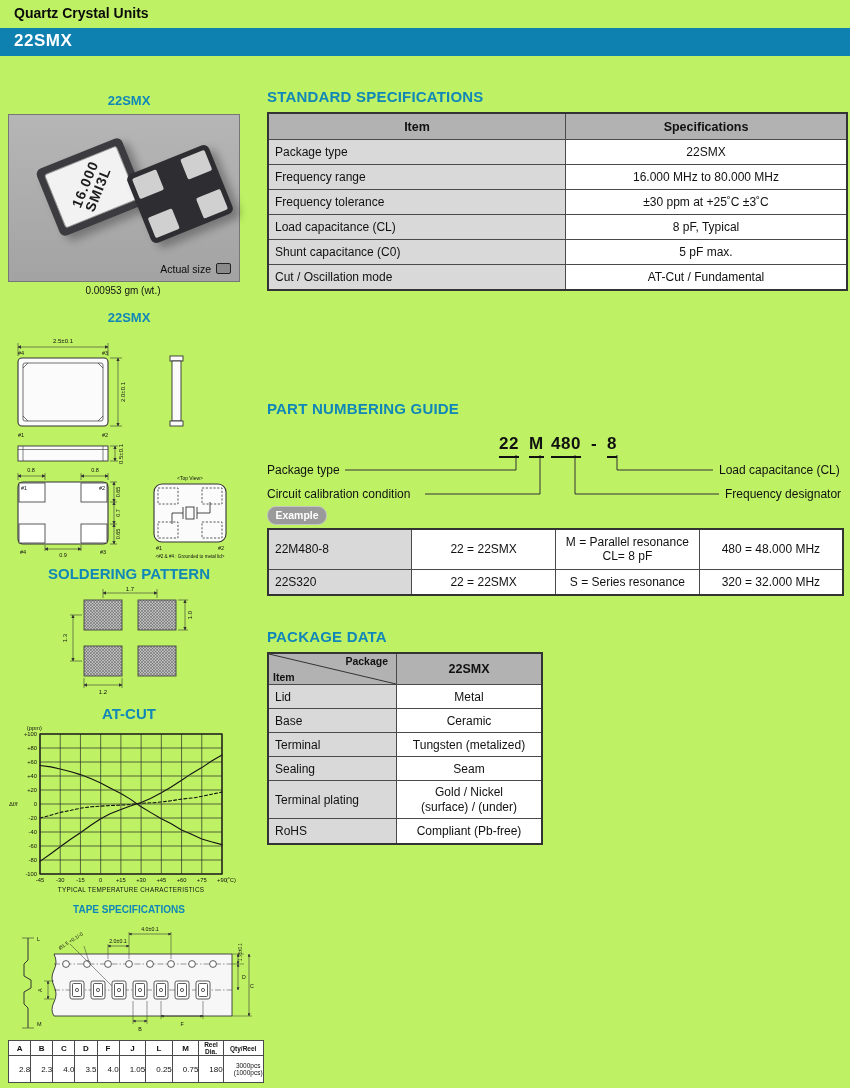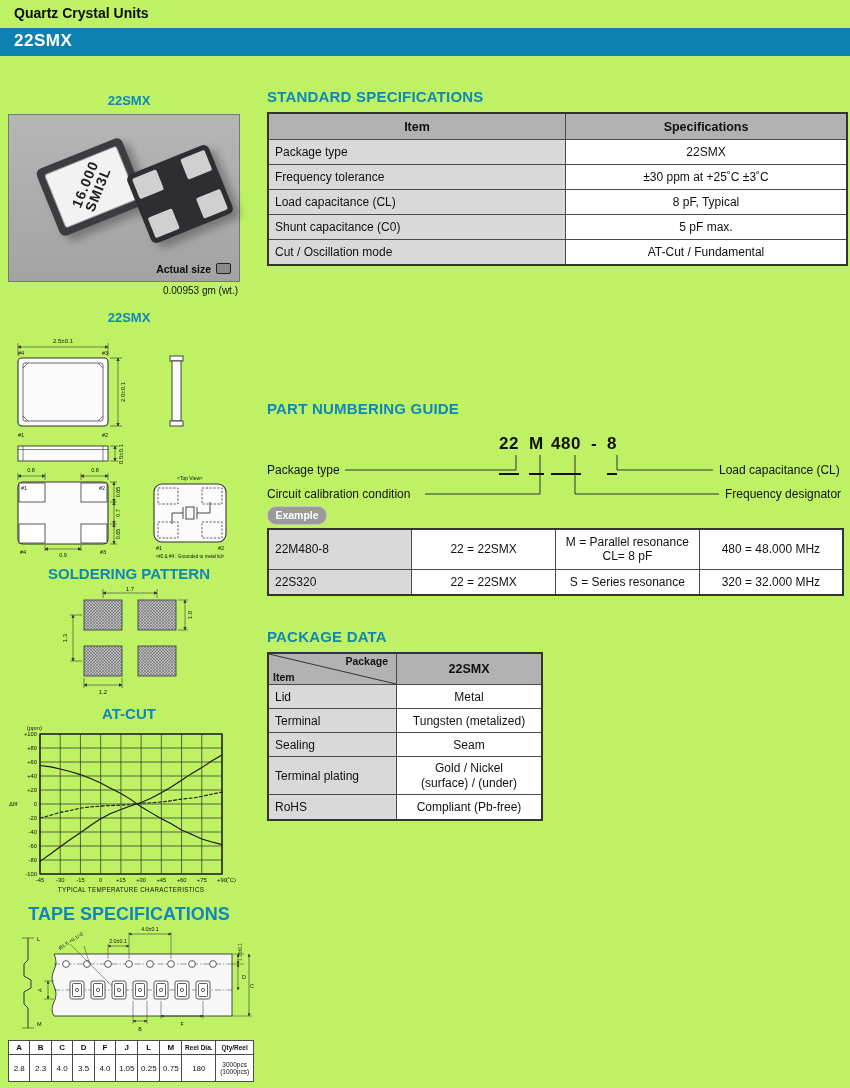--- a/index.html
+++ b/index.html
@@ -11,23 +11,23 @@
   .lh{left:4px;width:250px;text-align:center;}
   .rh{left:267px;font-size:15px;letter-spacing:.2px;}
   
   .photo-box{position:absolute;left:8px;top:114px;width:230px;height:166px;background:linear-gradient(#b6b6b6,#a3a3a3);border:1px solid #777;}
   .chip1{position:absolute;left:36px;top:36px;width:92px;height:72px;background:#3c3c40;border-radius:6px;transform:rotate(-22deg);box-shadow:5px 7px 9px rgba(0,0,0,.30);}
   .chip1-face{position:absolute;left:7px;top:7px;right:7px;bottom:7px;background:#f2f2f2;border-radius:3px;border:1px solid #9a9a9a;display:flex;align-items:center;justify-content:center;}
   .chip1-label{transform:rotate(-46deg);font-size:14px;font-weight:bold;line-height:14px;letter-spacing:1px;color:#1c1c1c;text-align:center;white-space:nowrap;}
   .chip2{position:absolute;left:127px;top:42px;width:88px;height:74px;background:#2e2e32;border-radius:6px;transform:rotate(-22deg);box-shadow:5px 7px 9px rgba(0,0,0,.30);}
   .pad{position:absolute;width:26px;height:22px;background:#d0d0d0;border-radius:2px;}
   .pad.tl{left:5px;top:5px}.pad.tr{right:5px;top:5px}.pad.bl{left:5px;bottom:5px}.pad.br{right:5px;bottom:5px}
-  .actual-size{position:absolute;right:8px;bottom:6px;font-size:10.5px;color:#0a0a0a;font-weight:bold;}
+  .actual-size{position:absolute;right:8px;bottom:6px;font-size:10.5px;color:#0a0a0a;}
   .swatch{display:inline-block;width:13px;height:9px;background:#8a8a8a;border:1.5px solid #222;border-radius:2px;margin-left:5px;vertical-align:-1px;}
-  .weight{position:absolute;left:8px;top:285px;width:230px;text-align:right;font-size:10px;}
+  .weight{position:absolute;left:8px;top:285px;width:230px;text-align:center;font-size:10px;}
   
   table.tbl{border-collapse:collapse;table-layout:fixed;background:#fff;}
   .tbl,.tbl td,.tbl th{border:1px solid #4a4a4a;}
   .tbl{border:2px solid #333;}
   .tbl th{background:#b2b2b2;font-weight:bold;text-align:center;font-size:12.5px;padding:2px 3px;}
   .tbl td{font-size:12px;padding:2px 6px;}
   .item-cell{background:#d9d9d9;text-align:left;}
   .val-cell{background:#fff;text-align:center;}
   #specs-table{position:absolute;left:267px;top:112px;width:581px;}
   #specs-table th{height:21px;}
@@ -35,32 +35,32 @@
   #example-table{position:absolute;left:267px;top:528px;width:577px;}
   #example-table .small-h{font-size:9px;}
   #pkg-table{position:absolute;left:267px;top:652px;width:276px;}
   .diag{position:relative;padding:0!important;height:30px;}
   .diag svg{position:absolute;left:0;top:0;width:100%;height:100%;}
   .diag-top{position:absolute;right:8px;top:1px;font-size:10.5px;font-weight:bold;}
   .diag-left{position:absolute;left:4px;bottom:1px;font-size:10.5px;font-weight:bold;}
   
   .pn-wrap{position:absolute;left:267px;top:426px;width:581px;height:82px;}
   .pn-code{position:absolute;top:8px;font-size:17px;font-weight:bold;letter-spacing:.5px;}
-  .pn-u{border-bottom:2px solid #111;padding-bottom:19px;}
+  .pn-u{border-bottom:2px solid #111;padding-bottom:2px;}
   .pn-label{position:absolute;font-size:12px;white-space:nowrap;}
   .pn-lines{position:absolute;left:0;top:0;}
   .badge{position:absolute;left:267px;top:506px;width:58px;height:17px;background:#9a9a9a;border:1px solid #c4c4c4;border-radius:9px;color:#fff;font-size:10.5px;font-weight:bold;text-align:center;line-height:17px;}
   
   .absvg{position:absolute;left:4px;}
   
   #tape-table{position:absolute;left:8px;top:1040px;width:246px;border-collapse:collapse;background:#fff;border:1.5px solid #333;}
   #tape-table td,#tape-table th{border:1px solid #4a4a4a;text-align:center;padding:0;}
   #tape-table th{font-size:8px;height:13px;font-weight:bold;background:#fff;}
   #tape-table .rh-small{font-size:6.5px;}
-  #tape-table td{font-size:8px;height:26px;}
+  #tape-table td{font-size:8px;height:26px;padding-left:10px;}
   #tape-table .qty{font-size:6.5px;line-height:7.5px;}
   svg text{fill:#111;}
 </style>
 </head>
 <body>
 
 <div class="page">
 
   <div class="doc-title">Quartz Crystal Units</div>
   <div class="banner">
@@ -268,21 +268,21 @@
       <line x1="96.66666666666666" y1="12" x2="96.66666666666666" y2="152" stroke="#2a2a2a" stroke-width="0.7"></line>
       <text x="76.44444444444444" y="160" text-anchor="middle" font-size="5.8">-15</text>
       <line x1="76.44444444444444" y1="12" x2="76.44444444444444" y2="152" stroke="#2a2a2a" stroke-width="0.7"></line>
       <text x="56.22222222222222" y="160" text-anchor="middle" font-size="5.8">-30</text>
       <line x1="56.22222222222222" y1="12" x2="56.22222222222222" y2="152" stroke="#2a2a2a" stroke-width="0.7"></line>
       <text x="36" y="160" text-anchor="middle" font-size="5.8">-45</text>
       <line x1="36" y1="12" x2="36" y2="152" stroke="#2a2a2a" stroke-width="0.7"></line>
     <text x="127" y="170" font-size="6.3" text-anchor="middle" letter-spacing="0.3">TYPICAL TEMPERATURE CHARACTERISTICS</text>
   </svg>
 
-  <div class="sec-h lh" style="top:904px;font-size:18px;">TAPE SPECIFICATIONS</div>
+  <div class="sec-h lh" style="top:904px;font-size:10px;">TAPE SPECIFICATIONS</div>
 
   <svg class="absvg" style="top:924px;" width="250" height="112" viewBox="0 0 250 112">
     <defs>
       <marker id="ar3" viewBox="0 0 10 10" refX="9" refY="5" markerWidth="5" markerHeight="5" orient="auto-start-reverse">
           <path d="M0,0L10,5L0,10z" fill="#333"></path>
         </marker>
     </defs>
 
     <polyline points="24,14 24,36 20,40 20,52 27,56 27,64 20,68 20,80 24,84 24,104" fill="none" stroke="#333" stroke-width="1"></polyline>
     <line x1="18" y1="14" x2="30" y2="14" stroke="#333" stroke-width="0.6"></line>
@@ -398,20 +398,24 @@
     <tbody>
         <tr>
       <th style="width:290px">Item</th>
       <th>Specifications</th>
     </tr>
     <tr>
           <td class="item-cell">Package type</td>
           <td class="val-cell">22SMX</td>
         </tr>
     <tr>
+          <td class="item-cell">Frequency range</td>
+          <td class="val-cell">16.000 MHz to 80.000 MHz</td>
+        </tr>
+    <tr>
           <td class="item-cell">Frequency tolerance</td>
           <td class="val-cell">±30 ppm at +25˚C ±3˚C</td>
         </tr>
     <tr>
           <td class="item-cell">Load capacitance (CL)</td>
           <td class="val-cell">8 pF, Typical</td>
         </tr>
     <tr>
           <td class="item-cell">Shunt capacitance (C0)</td>
           <td class="val-cell">5 pF max.</td>
@@ -479,20 +483,24 @@
         <span class="diag-top">Package</span>
         <span class="diag-left">Item</span>
       </th>
       <th>22SMX</th>
     </tr>
     <tr style="height:24px">
           <td class="item-cell">Lid</td>
           <td class="val-cell">Metal</td>
         </tr>
     <tr style="height:24px">
+          <td class="item-cell">Base</td>
+          <td class="val-cell">Ceramic</td>
+        </tr>
+    <tr style="height:24px">
           <td class="item-cell">Terminal</td>
           <td class="val-cell">Tungsten (metalized)</td>
         </tr>
     <tr style="height:24px">
           <td class="item-cell">Sealing</td>
           <td class="val-cell">Seam</td>
         </tr>
     <tr style="height:38px">
       <td class="item-cell">Terminal plating</td>
       <td class="val-cell" style="line-height:1.2">

